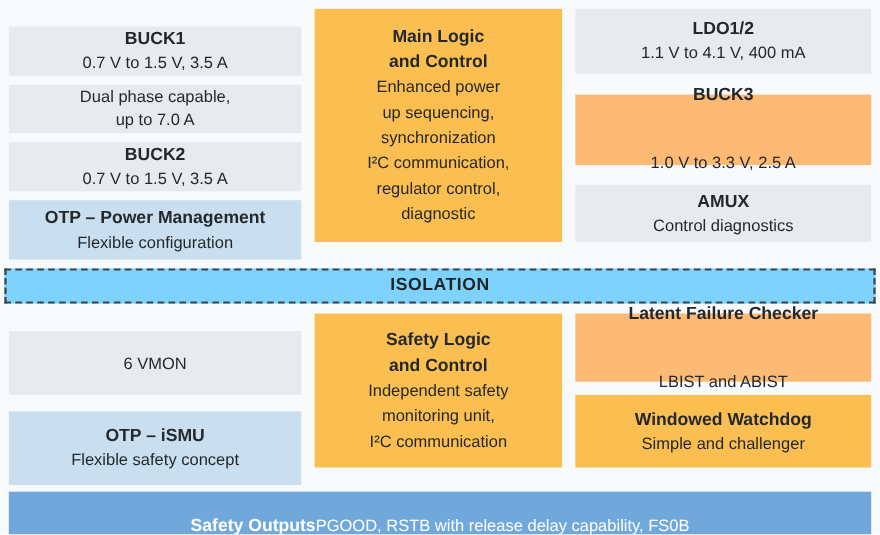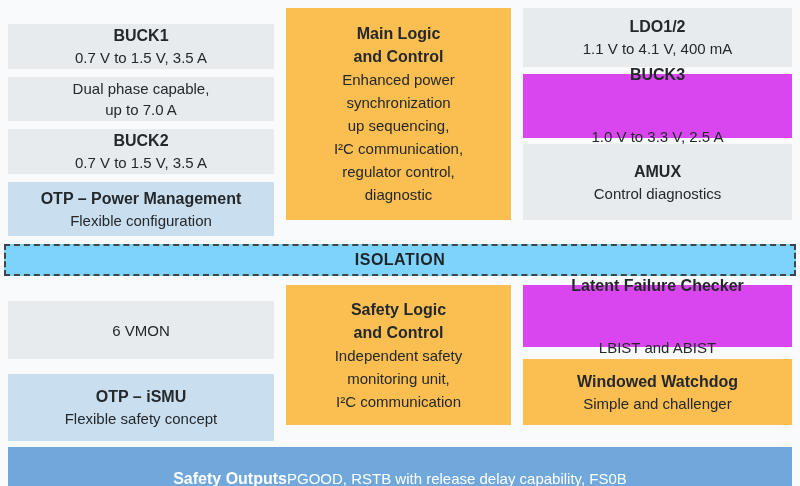--- a/index.html
+++ b/index.html
@@ -22,21 +22,21 @@
   .block {
     display: flex; flex-direction: column;
     justify-content: center; align-items: center;
     text-align: center;
     box-sizing: border-box;
     padding: 2px 6px;
   }
   .gray         { background: #e8ebed; }
   .lightblue    { background: #c9dff0; }
   .orange       { background: #fbbe51; }
-  .lightorange  { background: #d946ef; gap: 40px; }
+  .lightorange  { background: #fdba74; gap: 40px; }
   .title { font-size: 16px; font-weight: bold; line-height: 22px; }
   .sub   { font-size: 15px; line-height: 21px; }
   .big .title { line-height: 23px; }
   .big .sub   { line-height: 23px; }
   .isolation {
     height: 32px;
     margin: 8px -4px 9px -4px;
     box-sizing: border-box;
     background: #7dd3fc;
     border: 2px dashed #3e4548;
@@ -79,37 +79,37 @@
       <div class="block lightblue" style="height:54px">
         <div class="title">OTP – Power Management</div>
         <div class="sub">Flexible configuration</div>
       </div>
     </div>
 
     <div class="block orange big col-mid">
       <div class="title">Main Logic</div>
       <div class="title">and Control</div>
       <div class="sub">Enhanced power</div>
+      <div class="sub">up sequencing,</div>
       <div class="sub">synchronization</div>
-      <div class="sub">up sequencing,</div>
       <div class="sub">I²C communication,</div>
       <div class="sub">regulator control,</div>
       <div class="sub">diagnostic</div>
     </div>
 
     <div class="stack col-right">
       <div class="block gray" style="height:59px">
         <div class="title">LDO1/2</div>
         <div class="sub">1.1 V to 4.1 V, 400 mA</div>
       </div>
       <div class="block lightorange" style="height:64px">
         <div class="title">BUCK3</div>
         <div class="sub">1.0 V to 3.3 V, 2.5 A</div>
       </div>
-      <div class="block gray" style="height:76px">
+      <div class="block gray" style="height:52px">
         <div class="title">AMUX</div>
         <div class="sub">Control diagnostics</div>
       </div>
     </div>
 
   </div>
 
   <div class="isolation">
     <span>ISOLATION</span>
   </div>

